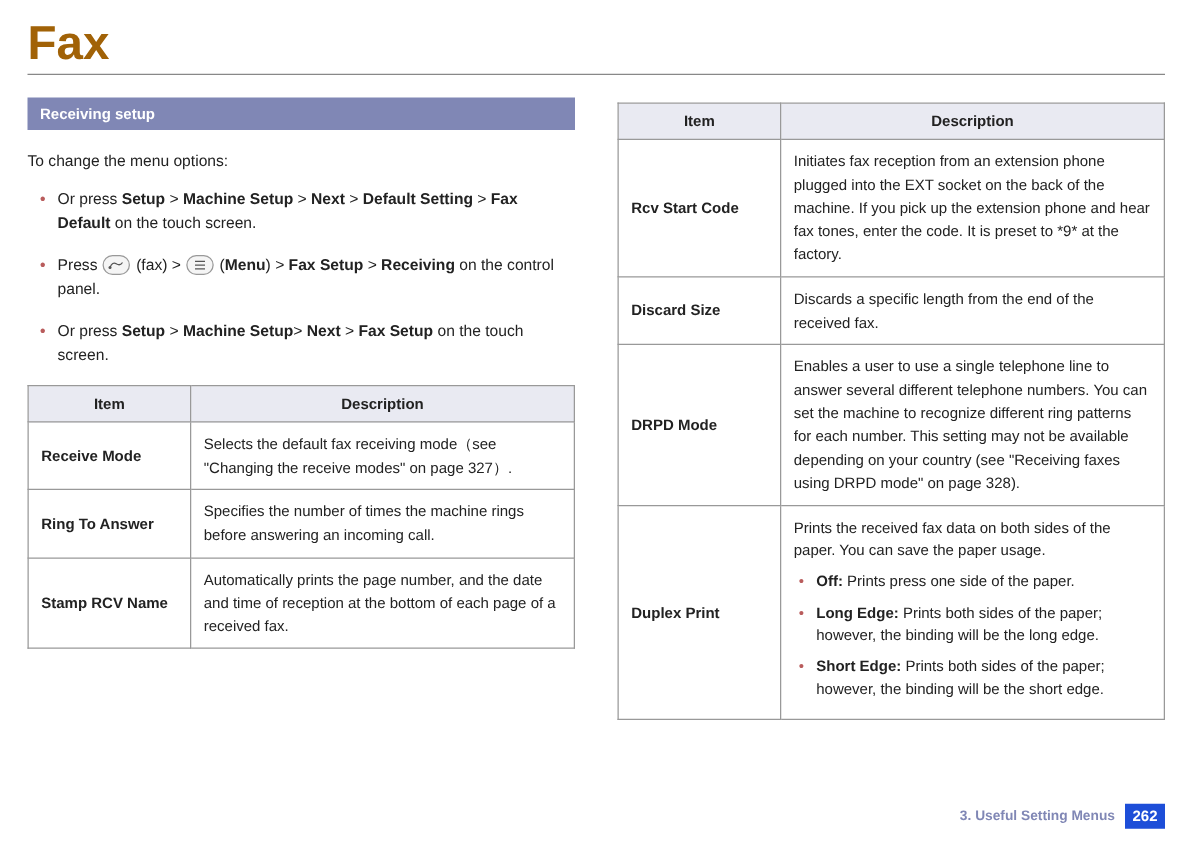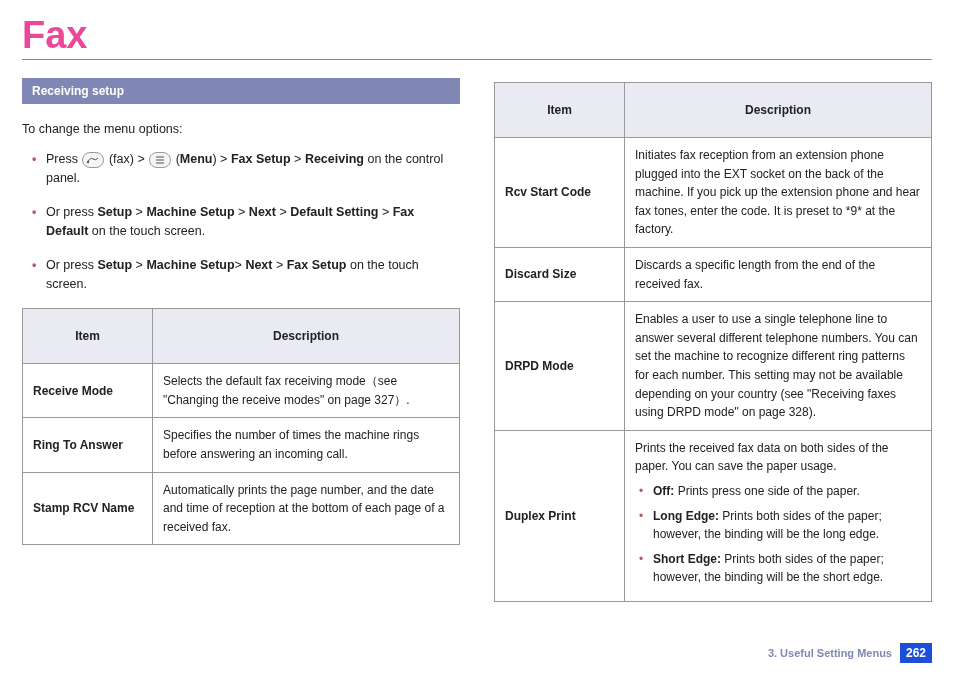--- a/index.html
+++ b/index.html
@@ -8,21 +8,21 @@
     height: 675px;
     background: #fff;
     font-family: "Segoe UI", Arial, sans-serif;
     color: #222;
     position: relative;
     padding: 14px 22px 0 22px;
   }
   .page-title {
     font-size: 38px;
     font-weight: 700;
-    color: #ec4899;
+    color: #a16207;
     margin-bottom: 2px;
   }
   .hr-top {
     border: none;
     border-top: 1px solid #888;
     margin-bottom: 18px;
   }
   .columns {
     display: flex;
     gap: 34px;
@@ -99,21 +99,21 @@
   }
   table.feature {
     width: 100%;
     border-collapse: collapse;
     font-size: 12px;
     margin-top: 4px;
   }
   table.feature th {
     background: #e9eaf2;
     border: 1px solid #999;
-    padding: 20px 8px;
+    padding: 7px 8px;
     font-weight: 700;
     text-align: center;
   }
   table.feature td {
     border: 1px solid #999;
     padding: 8px 10px;
     vertical-align: middle;
     line-height: 1.55;
   }
   table.feature td.item {
@@ -167,42 +167,42 @@
 
 <div class="columns">
 
   <div class="col">
     <div class="section-bar">Receiving setup</div>
 
 
     <p class="intro">To change the menu options:</p>
 
     <ul class="steps">
+      <li>
+        <span>Or press </span><b>Setup</b><span> &gt; </span><b>Machine Setup</b><span> &gt; </span><b>Next</b><span> &gt; </span><b>Default Setting</b><span> &gt; </span><b>Fax Default</b><span> on the touch screen.</span>
+      </li>
       <li>
         <span>Press</span>
         <span class="inline-icon">
           <svg width="14" height="10" viewBox="0 0 14 10">
               <path d="M2 7 Q4 2 7 4 Q10 6 12 3" fill="none" stroke="#555" stroke-width="1"></path>
               <circle cx="2" cy="7" r="1.2" fill="#555"></circle>
             </svg>
         </span>
         <span> (fax) &gt; </span>
         <span class="inline-icon">
           <svg width="12" height="10" viewBox="0 0 12 10">
               <line x1="2" y1="2" x2="10" y2="2" stroke="#555"></line>
               <line x1="2" y1="5" x2="10" y2="5" stroke="#555"></line>
               <line x1="2" y1="8" x2="10" y2="8" stroke="#555"></line>
             </svg>
         </span>
         <span> (</span><b>Menu</b><span>) &gt; </span><b>Fax Setup</b><span> &gt; </span><b>Receiving</b><span> on the control panel.</span>
       </li>
       <li>
-        <span>Or press </span><b>Setup</b><span> &gt; </span><b>Machine Setup</b><span> &gt; </span><b>Next</b><span> &gt; </span><b>Default Setting</b><span> &gt; </span><b>Fax Default</b><span> on the touch screen.</span>
-      </li>
-      <li>
         <span>Or press </span><b>Setup</b><span> &gt; </span><b>Machine Setup</b><span>&gt; </span><b>Next</b><span> &gt; </span><b>Fax Setup</b><span> on the touch screen.</span>
       </li>
     </ul>
 
     <table class="feature">
       <thead>
         <tr>
           <th>Item</th>
           <th>Description</th>
         </tr>

